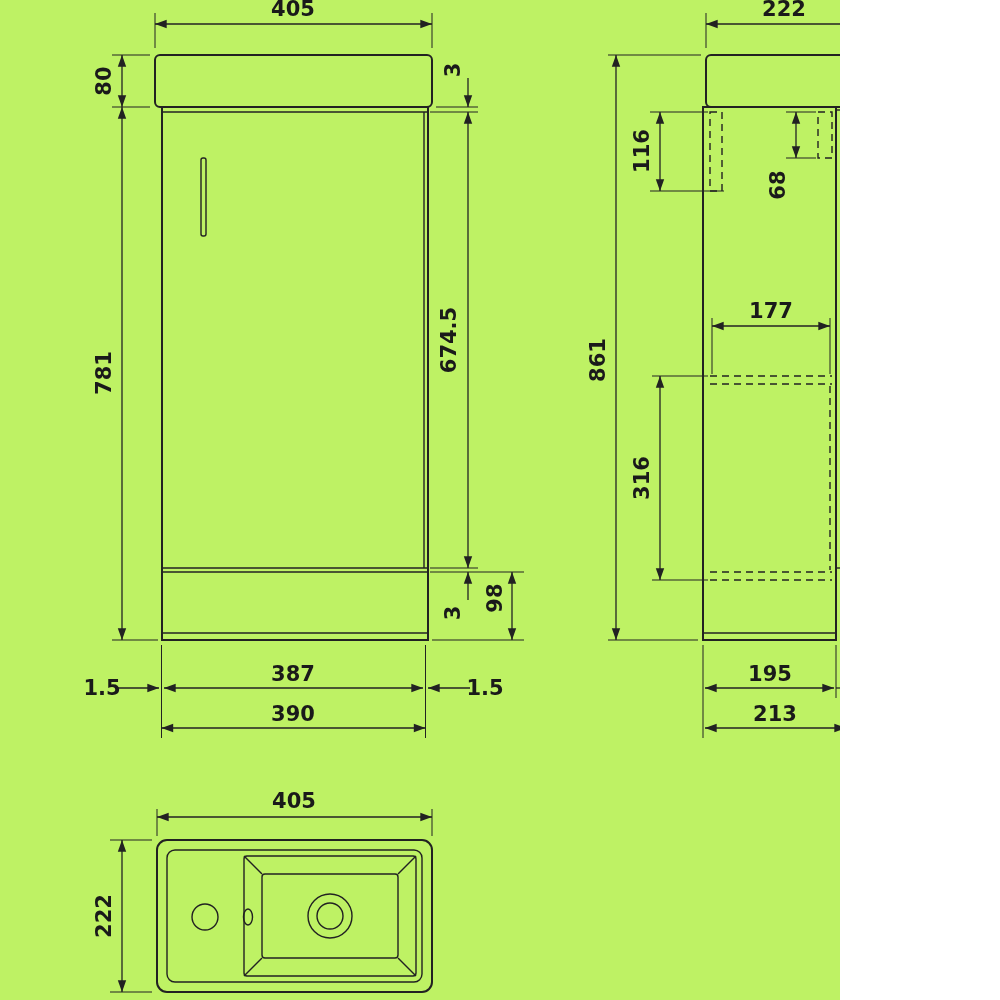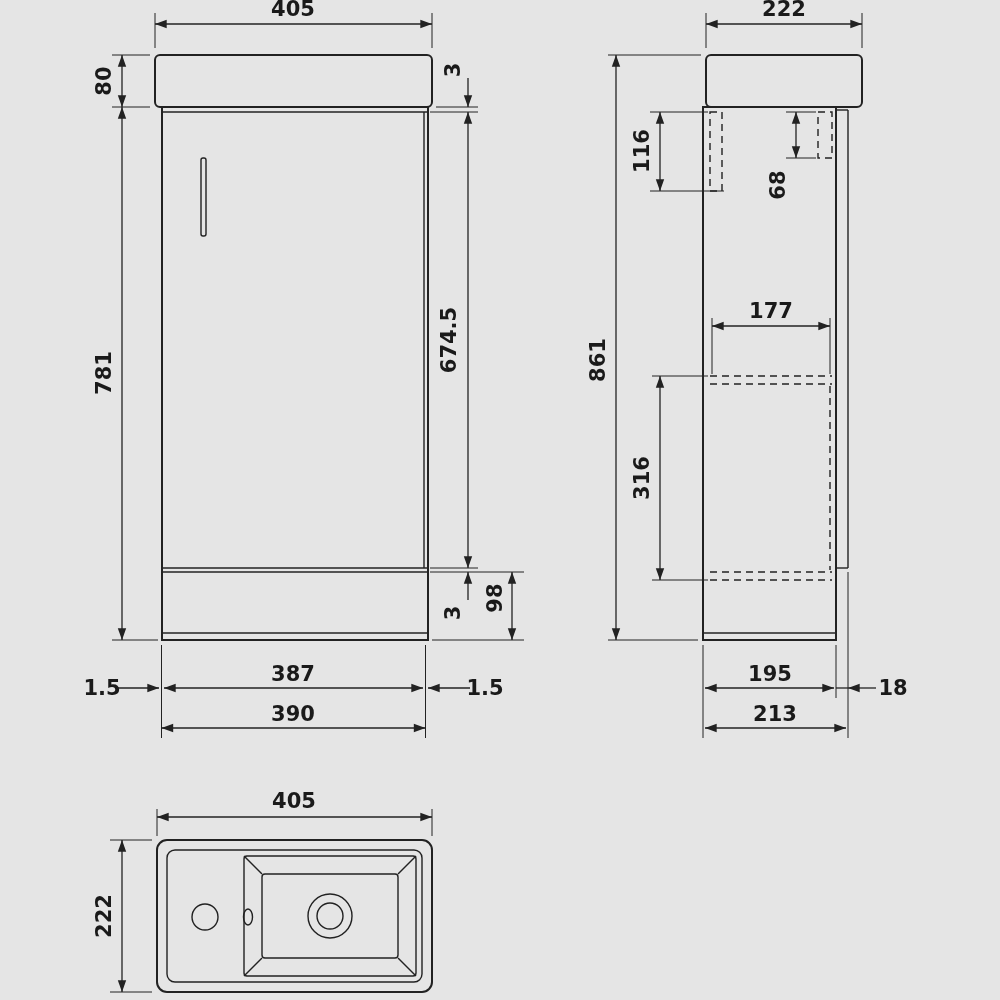--- a/index.html
+++ b/index.html
@@ -1,16 +1,16 @@
 <!DOCTYPE html>
 <html><head>
 <meta charset="utf-8">
 <style>
   html,body{margin:0;padding:0;background:#ffffff;}
-  .page{width:1000px;height:1000px;background:#e5e5e5;position:relative;overflow:hidden;}
+  .page{width:840px;height:1000px;background:#bef264;position:relative;overflow:hidden;}
   svg{display:block;}
   .outline{fill:none;stroke:#222;stroke-width:2;}
   .thin{fill:none;stroke:#222;stroke-width:1.4;}
   .dash{fill:none;stroke:#222;stroke-width:1.4;stroke-dasharray:7 5;}
   .ext{fill:none;stroke:#222;stroke-width:1;}
   .dim{fill:none;stroke:#222;stroke-width:1.3;}
   .dim-label{font-family:"DejaVu Sans", "Liberation Sans", sans-serif;font-size:21px;font-weight:bold;fill:#1a1a1a;text-anchor:middle;}
 </style>
 </head>
 <body>

